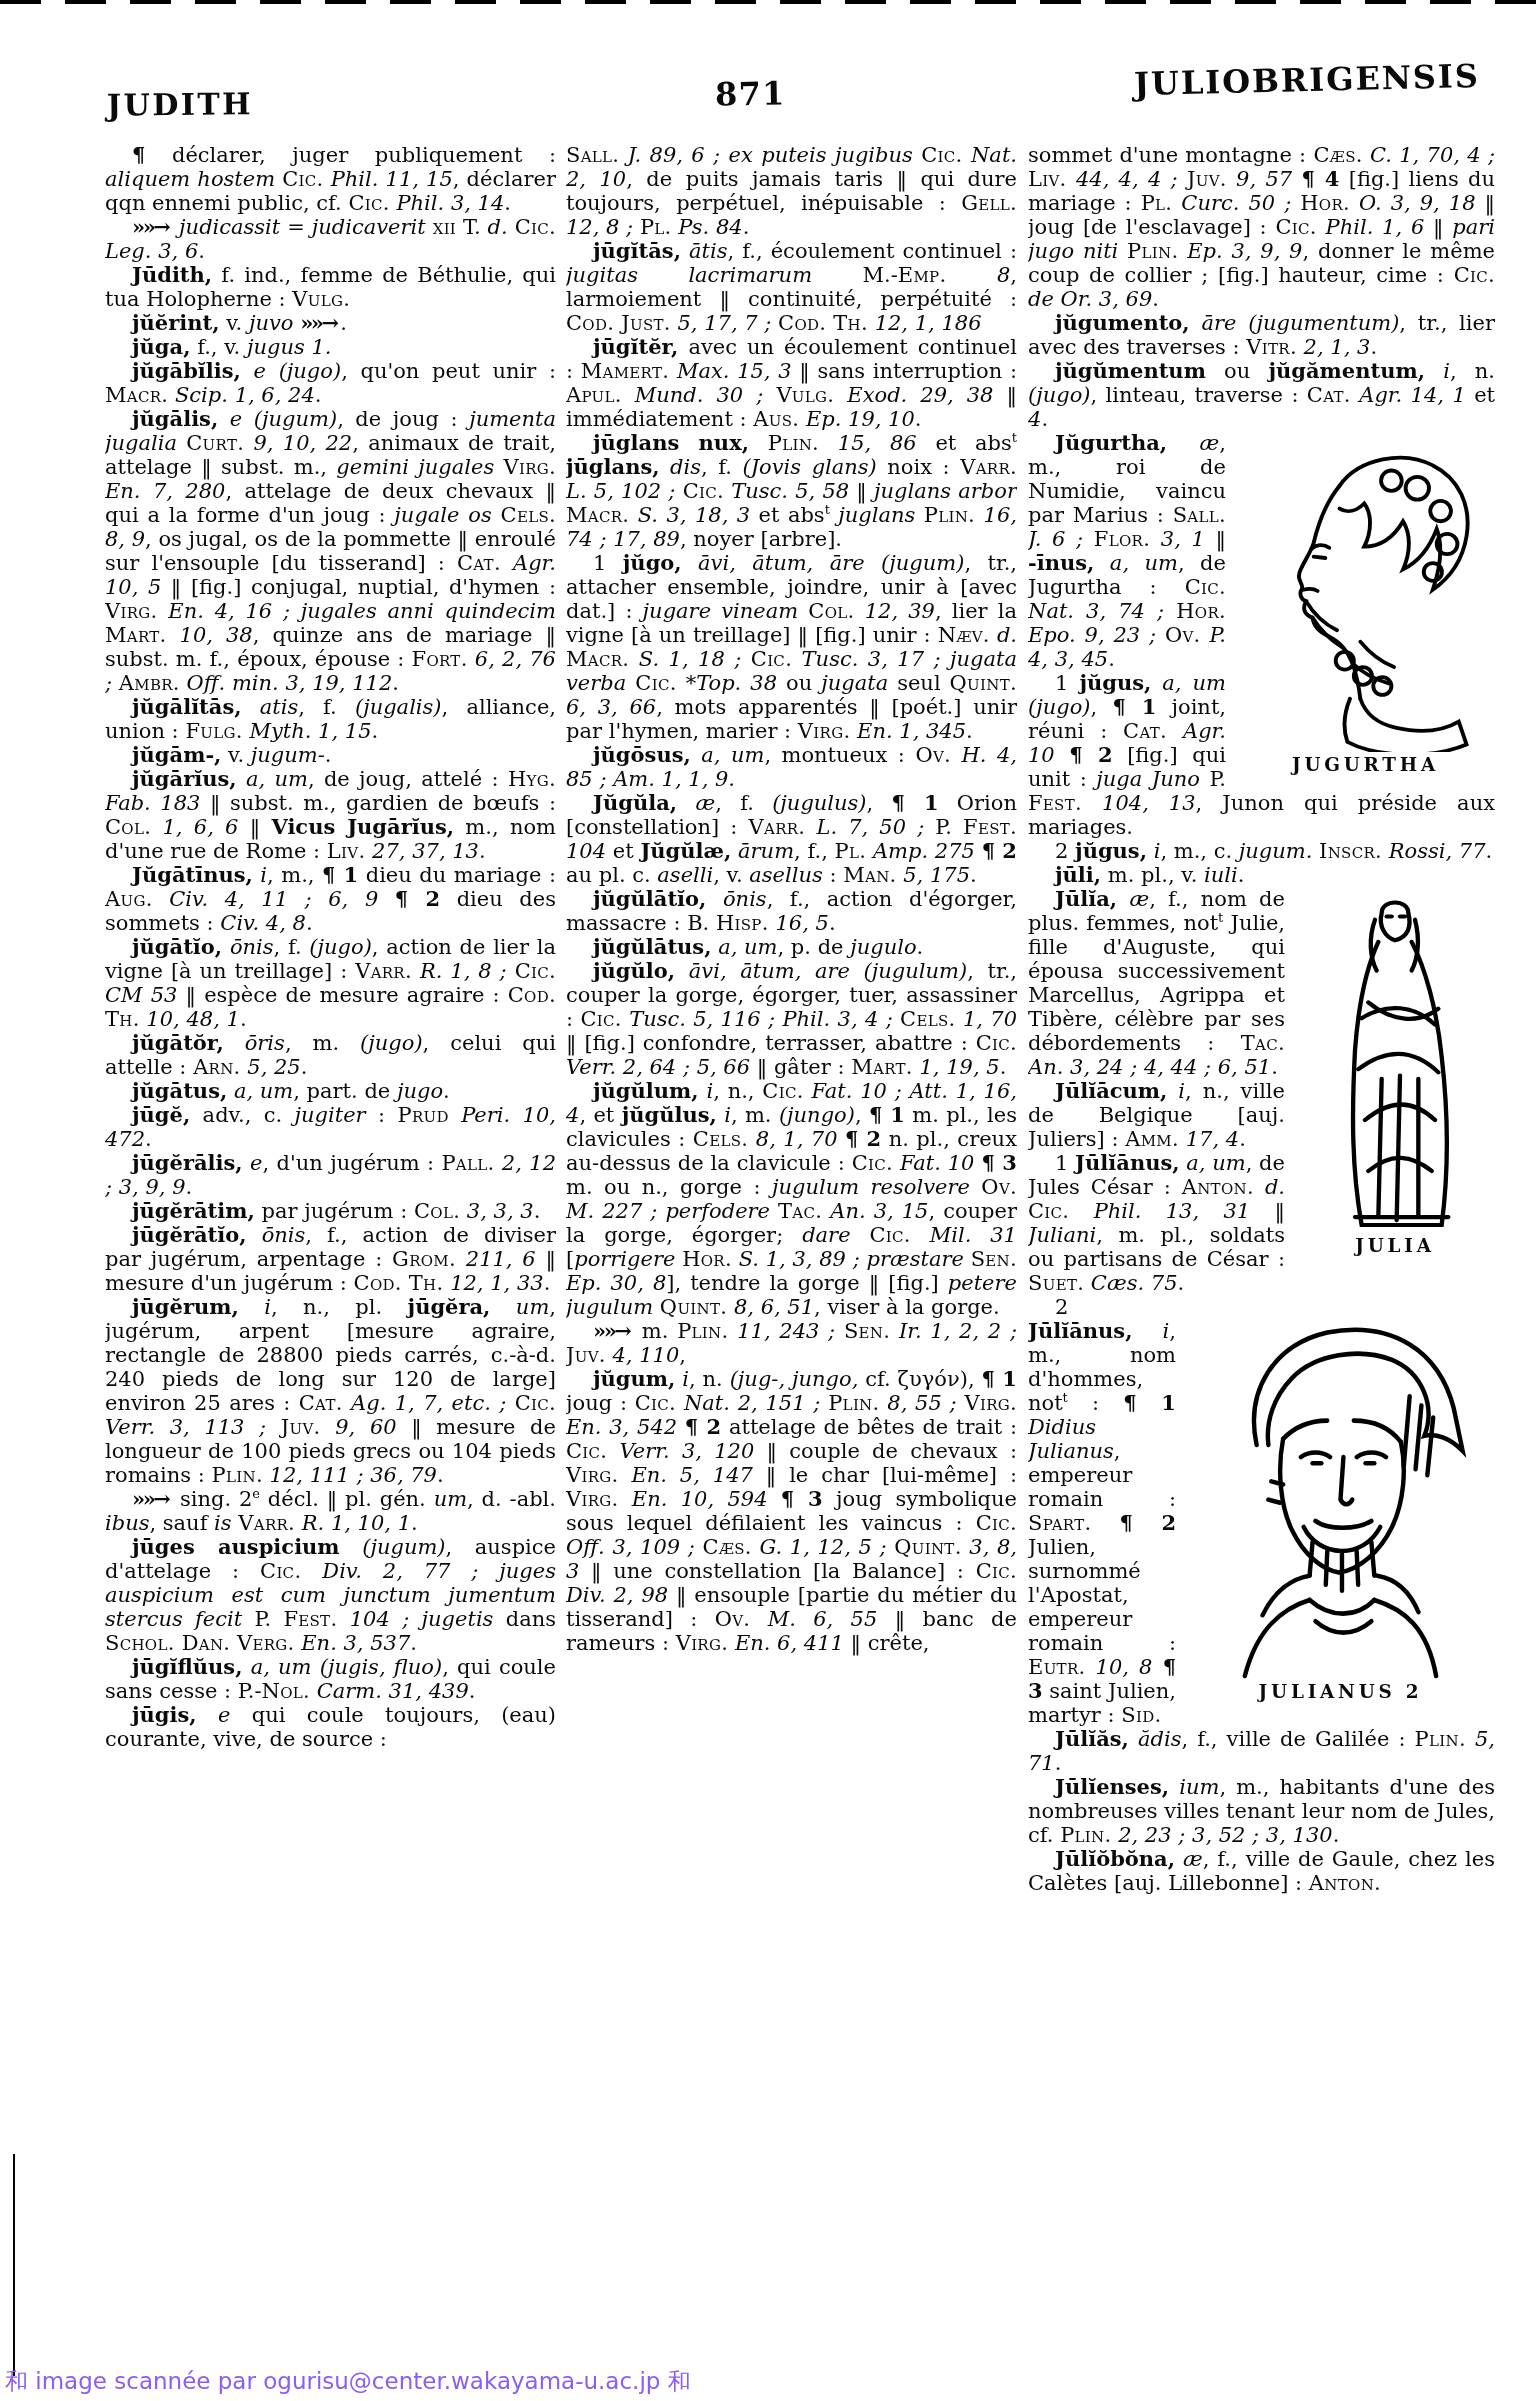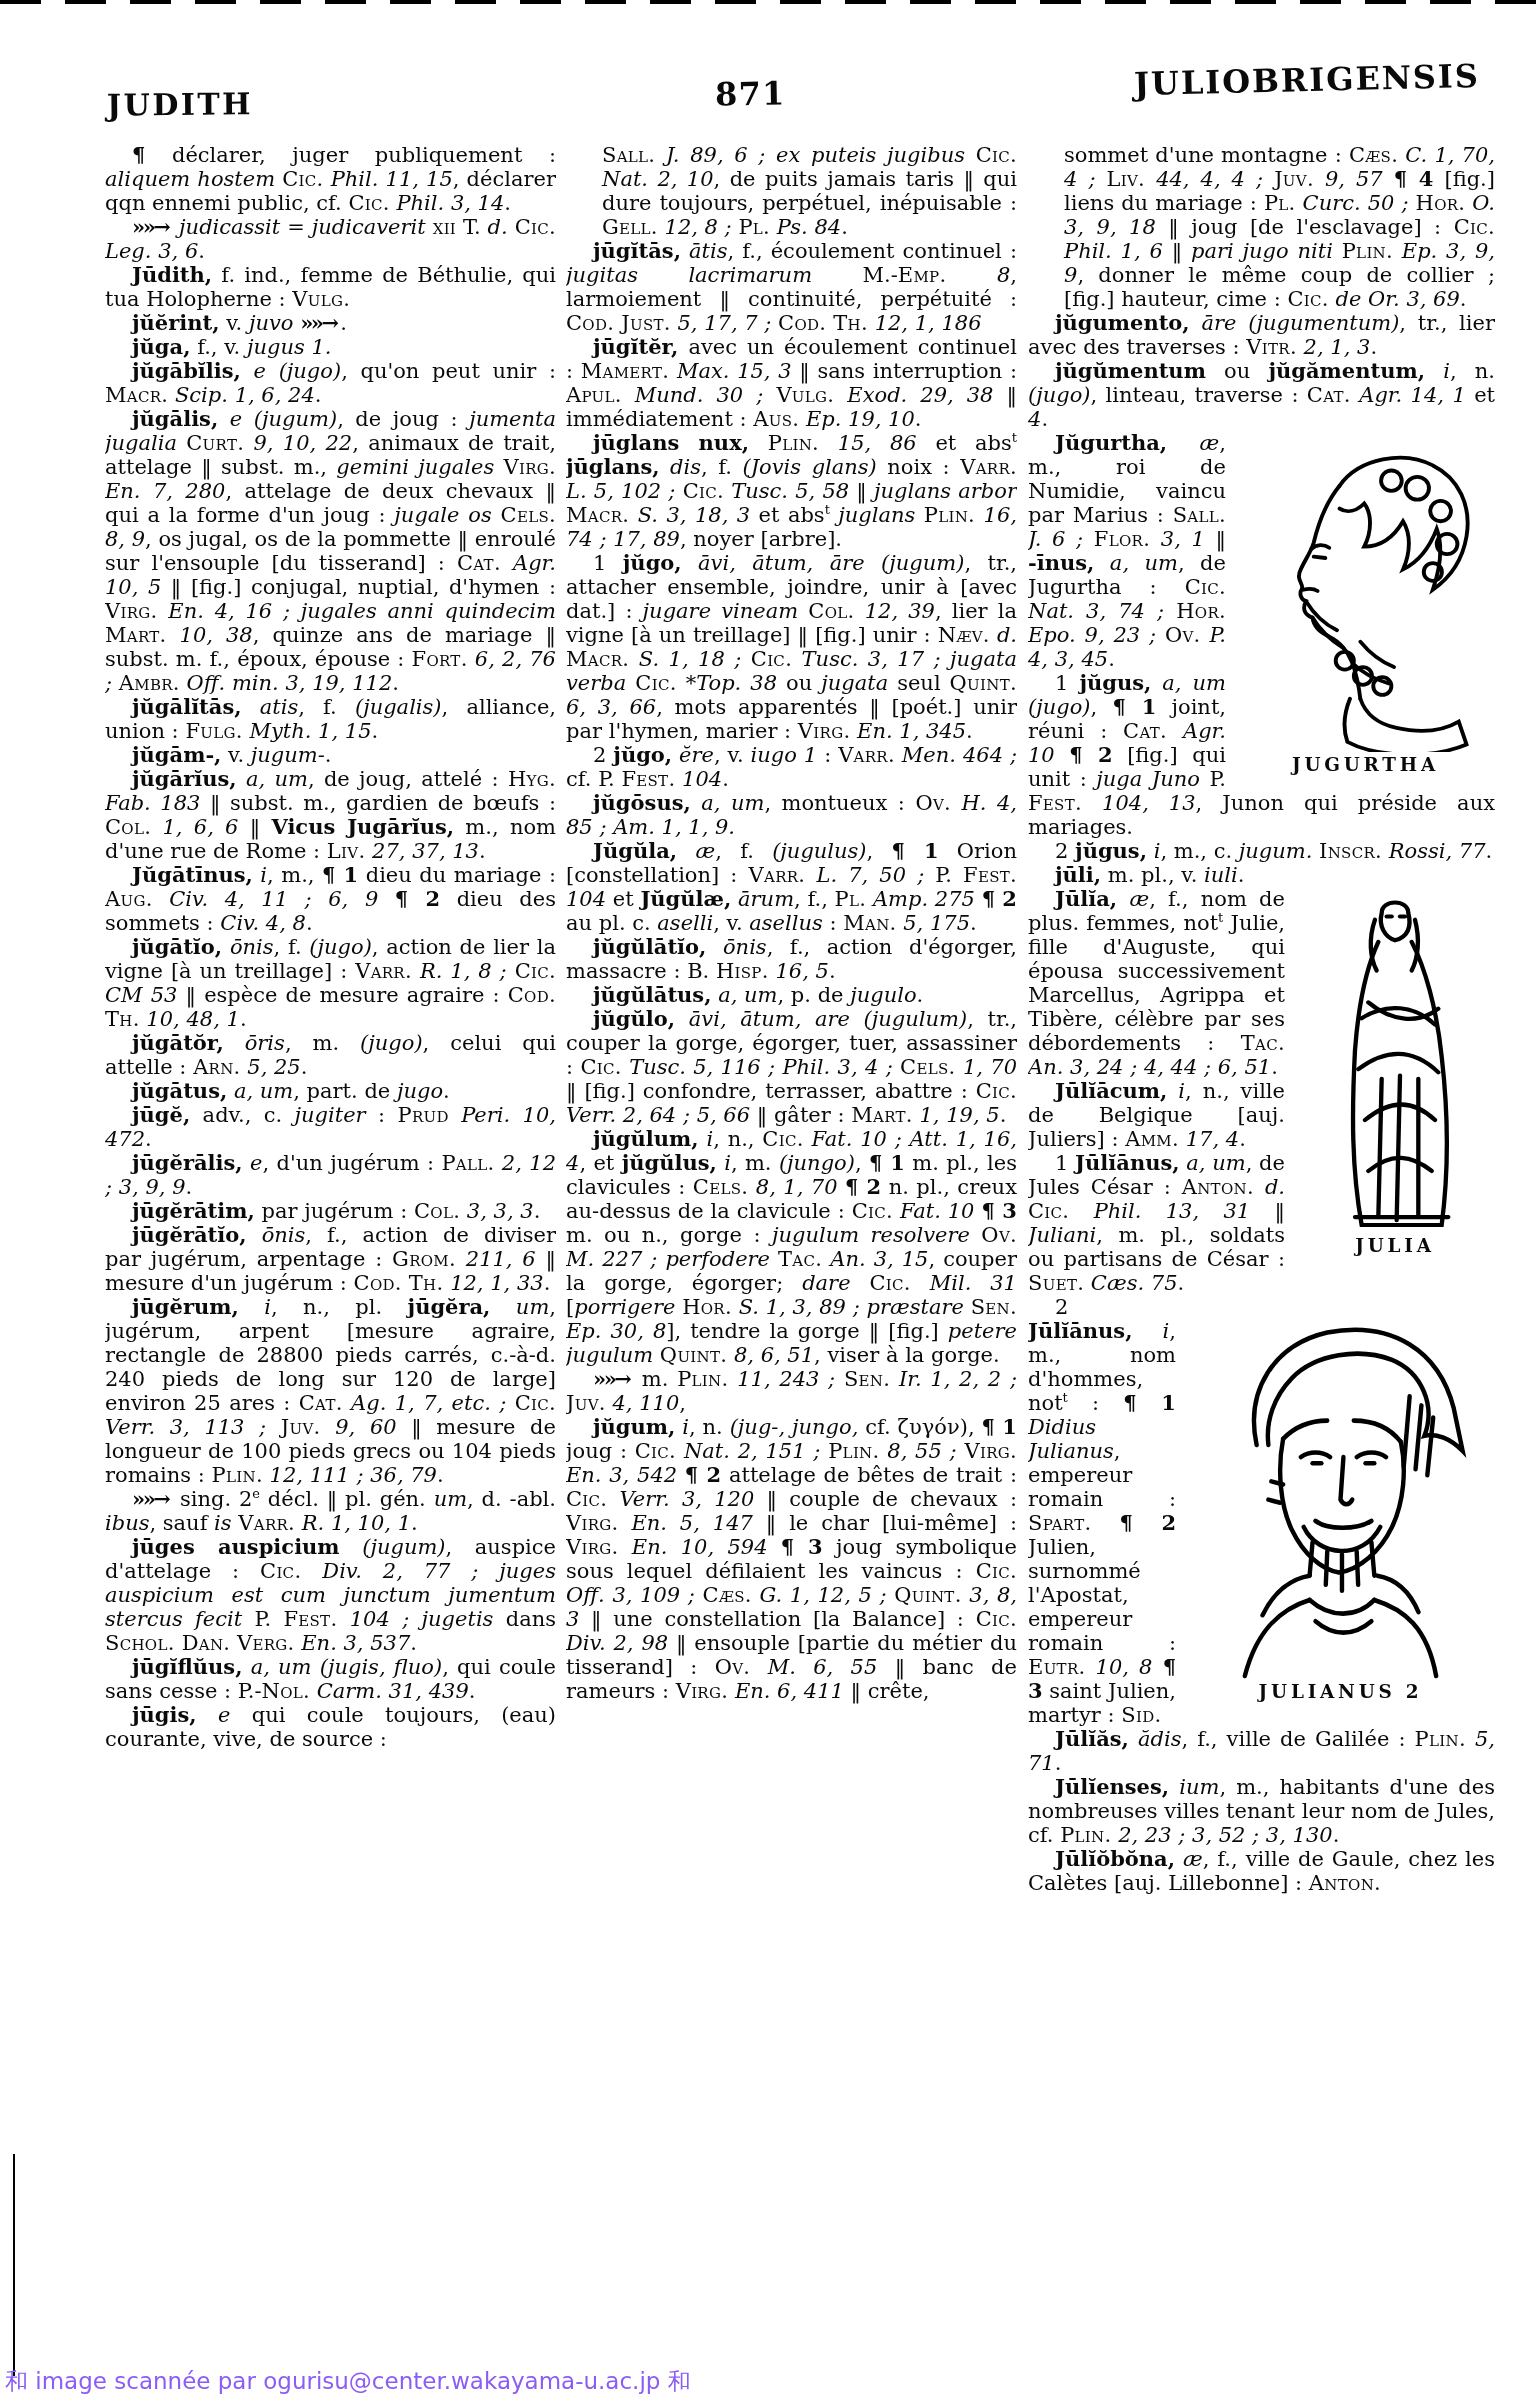--- a/index.html
+++ b/index.html
@@ -14,21 +14,21 @@
   .hdr-left{left:107px;top:87px;font-size:30px;letter-spacing:2.5px;transform:rotate(-0.6deg);}
   .hdr-center{left:715px;top:75px;font-size:32px;letter-spacing:1.3px;transform:rotate(-1deg);}
   .hdr-right{left:1134px;top:61px;font-size:32px;letter-spacing:1.9px;transform:rotate(-1.4deg);}
   
   .col{position:absolute;top:143px;height:2224px;overflow:hidden;
        text-align:justify;font-size:21px;line-height:24px;}
   .col-1{left:105px;width:451px;}
   .col-2{left:566px;width:451px;}
   .col-3{left:1028px;width:467px;}
   .col p{margin:0;text-indent:27px;}
-  .col p.cont{text-indent:0;margin-left:36px;}
+  .col p.cont{text-indent:0;}
   c{font-variant:small-caps;letter-spacing:0.3px;}
   ra{font-weight:bold;letter-spacing:-2.5px;padding-right:3.8px;}
   sup{font-size:62%;vertical-align:super;line-height:0;}
   
   .figure{float:right;margin:3.8px 0 6.3px 10px;}
   .figure svg{display:block;}
   .fig-0{width:259px;}
   .fig-1{width:200px;}
   .fig-2{width:309px;}
   .figcap{display:block;text-align:center;font-weight:bold;font-size:18.4px;letter-spacing:3.8px;margin-top:1px;}
@@ -72,21 +72,20 @@
       <p><b>jūges auspicium</b> <i>(jugum)</i>, auspice d'attelage : <c>Cic.</c> <i>Div. 2, 77 ; juges auspicium est cum junctum jumentum stercus fecit</i> P. <c>Fest.</c> <i>104 ; jugetis</i> dans <c>Schol. Dan.</c> <c>Verg.</c> <i>En. 3, 537</i>.</p>
       <p><b>jūgĭflŭus,</b> <i>a, um (jugis, fluo)</i>, qui coule sans cesse : P.-<c>Nol.</c> <i>Carm. 31, 439</i>.</p>
       <p><b>jūgis,</b> <i>e</i> qui coule toujours, (eau) courante, vive, de source :</p>
     </div>
   <div class="col col-2">
       <p class="cont"><c>Sall.</c> <i>J. 89, 6 ; ex puteis jugibus</i> <c>Cic.</c> <i>Nat. 2, 10</i>, de puits jamais taris ‖ qui dure toujours, perpétuel, inépuisable : <c>Gell.</c> <i>12, 8 ;</i> <c>Pl.</c> <i>Ps. 84</i>.</p>
       <p><b>jūgĭtās,</b> <i>ātis</i>, f., écoulement continuel : <i>jugitas lacrimarum</i> M.-<c>Emp.</c> <i>8</i>, larmoiement ‖ continuité, perpétuité : <c>Cod. Just.</c> <i>5, 17, 7 ;</i> <c>Cod. Th.</c> <i>12, 1, 186</i></p>
       <p><b>jūgĭtĕr,</b> avec un écoulement continuel : <c>Mamert.</c> <i>Max. 15, 3</i> ‖ sans interruption : <c>Apul.</c> <i>Mund. 30 ;</i> <c>Vulg.</c> <i>Exod. 29, 38</i> ‖ immédiatement : <c>Aus.</c> <i>Ep. 19, 10</i>.</p>
       <p><b>jūglans nux,</b> <c>Plin.</c> <i>15, 86</i> et abs<sup>t</sup> <b>jūglans,</b> <i>dis</i>, f. <i>(Jovis glans)</i> noix : <c>Varr.</c> <i>L. 5, 102 ;</i> <c>Cic.</c> <i>Tusc. 5, 58</i> ‖ <i>juglans arbor</i> <c>Macr.</c> <i>S. 3, 18, 3</i> et abs<sup>t</sup> <i>juglans</i> <c>Plin.</c> <i>16, 74 ; 17, 89</i>, noyer [arbre].</p>
       <p>1 <b>jŭgo,</b> <i>āvi, ātum, āre (jugum)</i>, tr., attacher ensemble, joindre, unir à [avec dat.] : <i>jugare vineam</i> <c>Col.</c> <i>12, 39</i>, lier la vigne [à un treillage] ‖ [fig.] unir : <c>Næv.</c> <i>d.</i> <c>Macr.</c> <i>S. 1, 18 ;</i> <c>Cic.</c> <i>Tusc. 3, 17 ; jugata verba</i> <c>Cic.</c> <i>*Top. 38</i> ou <i>jugata</i> seul <c>Quint.</c> <i>6, 3, 66</i>, mots apparentés ‖ [poét.] unir par l'hymen, marier : <c>Virg.</c> <i>En. 1, 345</i>.</p>
-      <p>2 <b>jŭgo,</b> <i>ĕre</i>, v. <i>iugo 1</i> : <c>Varr.</c> <i>Men. 464 ;</i> cf. P. <c>Fest.</c> <i>104</i>.</p>
       <p><b>jŭgōsus,</b> <i>a, um</i>, montueux : <c>Ov.</c> <i>H. 4, 85 ; Am. 1, 1, 9.</i></p>
       <p><b>Jŭgŭla,</b> <i>æ</i>, f. <i>(jugulus)</i>, <b>¶ 1</b> Orion [constellation] : <c>Varr.</c> <i>L. 7, 50 ;</i> P. <c>Fest.</c> <i>104</i> et <b>Jŭgŭlæ,</b> <i>ārum</i>, f., <c>Pl.</c> <i>Amp. 275</i> <b>¶ 2</b> au pl. c. <i>aselli</i>, v. <i>asellus</i> : <c>Man.</c> <i>5, 175</i>.</p>
       <p><b>jŭgŭlātĭo,</b> <i>ōnis</i>, f., action d'égorger, massacre : B. <c>Hisp.</c> <i>16, 5</i>.</p>
       <p><b>jŭgŭlātus,</b> <i>a, um</i>, p. de <i>jugulo</i>.</p>
       <p><b>jŭgŭlo,</b> <i>āvi, ātum, are (jugulum)</i>, tr., couper la gorge, égorger, tuer, assassiner : <c>Cic.</c> <i>Tusc. 5, 116 ; Phil. 3, 4 ;</i> <c>Cels.</c> <i>1, 70</i> ‖ [fig.] confondre, terrasser, abattre : <c>Cic.</c> <i>Verr. 2, 64 ; 5, 66</i> ‖ gâter : <c>Mart.</c> <i>1, 19, 5</i>.</p>
       <p><b>jŭgŭlum,</b> <i>i</i>, n., <c>Cic.</c> <i>Fat. 10 ; Att. 1, 16, 4</i>, et <b>jŭgŭlus,</b> <i>i</i>, m. <i>(jungo)</i>, <b>¶ 1</b> m. pl., les clavicules : <c>Cels.</c> <i>8, 1, 70</i> <b>¶ 2</b> n. pl., creux au-dessus de la clavicule : <c>Cic.</c> <i>Fat. 10</i> <b>¶ 3</b> m. ou n., gorge : <i>jugulum resolvere</i> <c>Ov.</c> <i>M. 227 ; perfodere</i> <c>Tac.</c> <i>An. 3, 15</i>, couper la gorge, égorger; <i>dare</i> <c>Cic.</c> <i>Mil. 31</i> [<i>porrigere</i> <c>Hor.</c> <i>S. 1, 3, 89 ; præstare</i> <c>Sen.</c> <i>Ep. 30, 8</i>], tendre la gorge ‖ [fig.] <i>petere jugulum</i> <c>Quint.</c> <i>8, 6, 51</i>, viser à la gorge.</p>
       <p><ra>»»→</ra> m. <c>Plin.</c> <i>11, 243 ;</i> <c>Sen.</c> <i>Ir. 1, 2, 2 ;</i> <c>Juv.</c> <i>4, 110</i>,</p>
       <p><b>jŭgum,</b> <i>i</i>, n. <i>(jug-, jungo,</i> cf. ζυγόν), <b>¶ 1</b> joug : <c>Cic.</c> <i>Nat. 2, 151 ;</i> <c>Plin.</c> <i>8, 55 ;</i> <c>Virg.</c> <i>En. 3, 542</i> <b>¶ 2</b> attelage de bêtes de trait : <c>Cic.</c> <i>Verr. 3, 120</i> ‖ couple de chevaux : <c>Virg.</c> <i>En. 5, 147</i> ‖ le char [lui-même] : <c>Virg.</c> <i>En. 10, 594</i> <b>¶ 3</b> joug symbolique sous lequel défilaient les vaincus : <c>Cic.</c> <i>Off. 3, 109 ;</i> <c>Cæs.</c> <i>G. 1, 12, 5 ;</i> <c>Quint.</c> <i>3, 8, 3</i> ‖ une constellation [la Balance] : <c>Cic.</c> <i>Div. 2, 98</i> ‖ ensouple [partie du métier du tisserand] : <c>Ov.</c> <i>M. 6, 55</i> ‖ banc de rameurs : <c>Virg.</c> <i>En. 6, 411</i> ‖ crête,</p>
     </div>
   <div class="col col-3">

